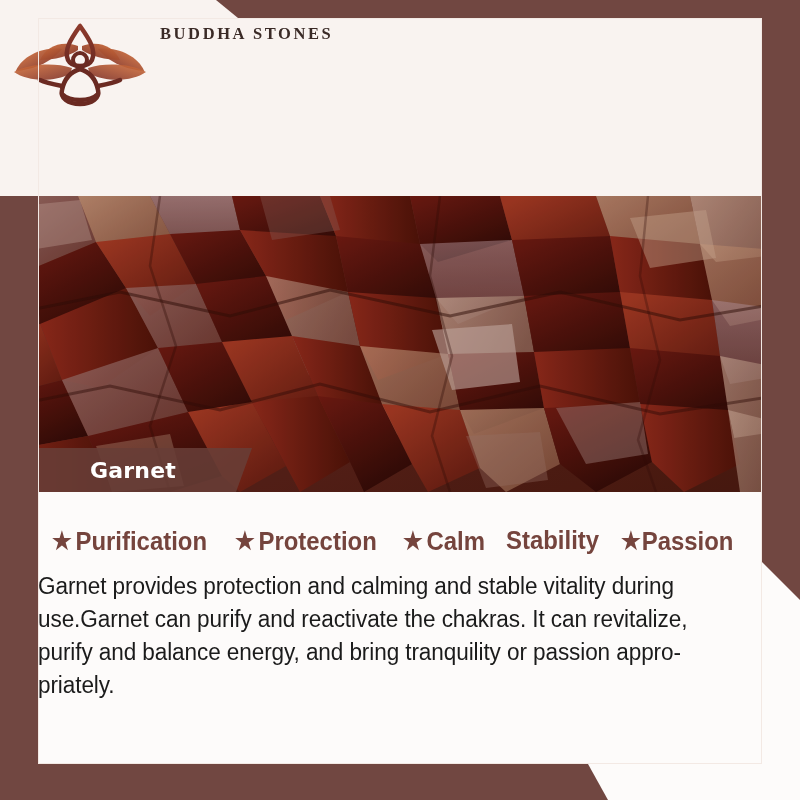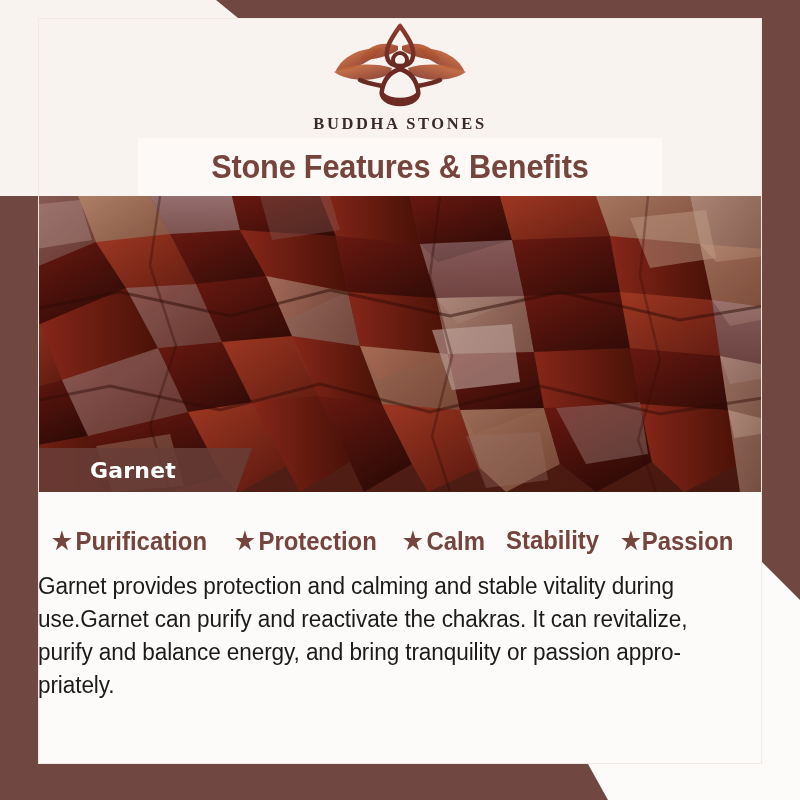--- a/index.html
+++ b/index.html
@@ -46,21 +46,21 @@
     pointer-events:none;z-index:5;
   }
 
   
   .header{
     position:absolute;left:0;top:0;width:800px;height:196px;
     background:#f9f3f0;z-index:2;
   }
   .logo-wrap{
     position:absolute;left:0;top:22px;width:800px;
-    display:flex;flex-direction:column;align-items:center;
+    display:flex;align-items:flex-start;
   }
   .logo-mark{width:160px;height:90px;display:block;}
   .logo-text{
     margin-top:2px;
     font-family:"Liberation Serif", serif;
     font-size:16.5px;letter-spacing:2.6px;font-weight:600;
     color:#3a2a26;
   }
 
   
@@ -281,23 +281,20 @@
 
       <path d="M0,120 L120,96 L230,120 L330,94 L450,120 L560,96 L680,124 L800,104" stroke="#2a0b06" stroke-width="3" fill="none" opacity="0.5"></path>
       <path d="M0,212 L110,190 L220,214 L320,188 L430,216 L540,190 L660,218 L800,196" stroke="#2a0b06" stroke-width="3" fill="none" opacity="0.45"></path>
       <path d="M160,0 L150,70 L176,150 L150,230 L170,296" stroke="#2a0b06" stroke-width="2.5" fill="none" opacity="0.35"></path>
       <path d="M440,0 L430,80 L452,160 L432,240 L450,296" stroke="#2a0b06" stroke-width="2.5" fill="none" opacity="0.35"></path>
       <path d="M648,0 L640,80 L660,164 L638,244 L656,296" stroke="#2a0b06" stroke-width="2.5" fill="none" opacity="0.3"></path>
       <rect width="800" height="296" fill="#4a140c" opacity="0.12"></rect>
     </svg>
   </div>
 
-  <div class="title-band">
-    <div class="title">Stone Features &amp; Benefits</div>
-  </div>
 
   <div class="stone-banner">
     <div class="stone-name">Garnet</div>
   </div>
 
   <div class="content">
     <div class="benefits">
       <div class="benefit">
         <span class="star">★</span>
         <span>Purification</span>

